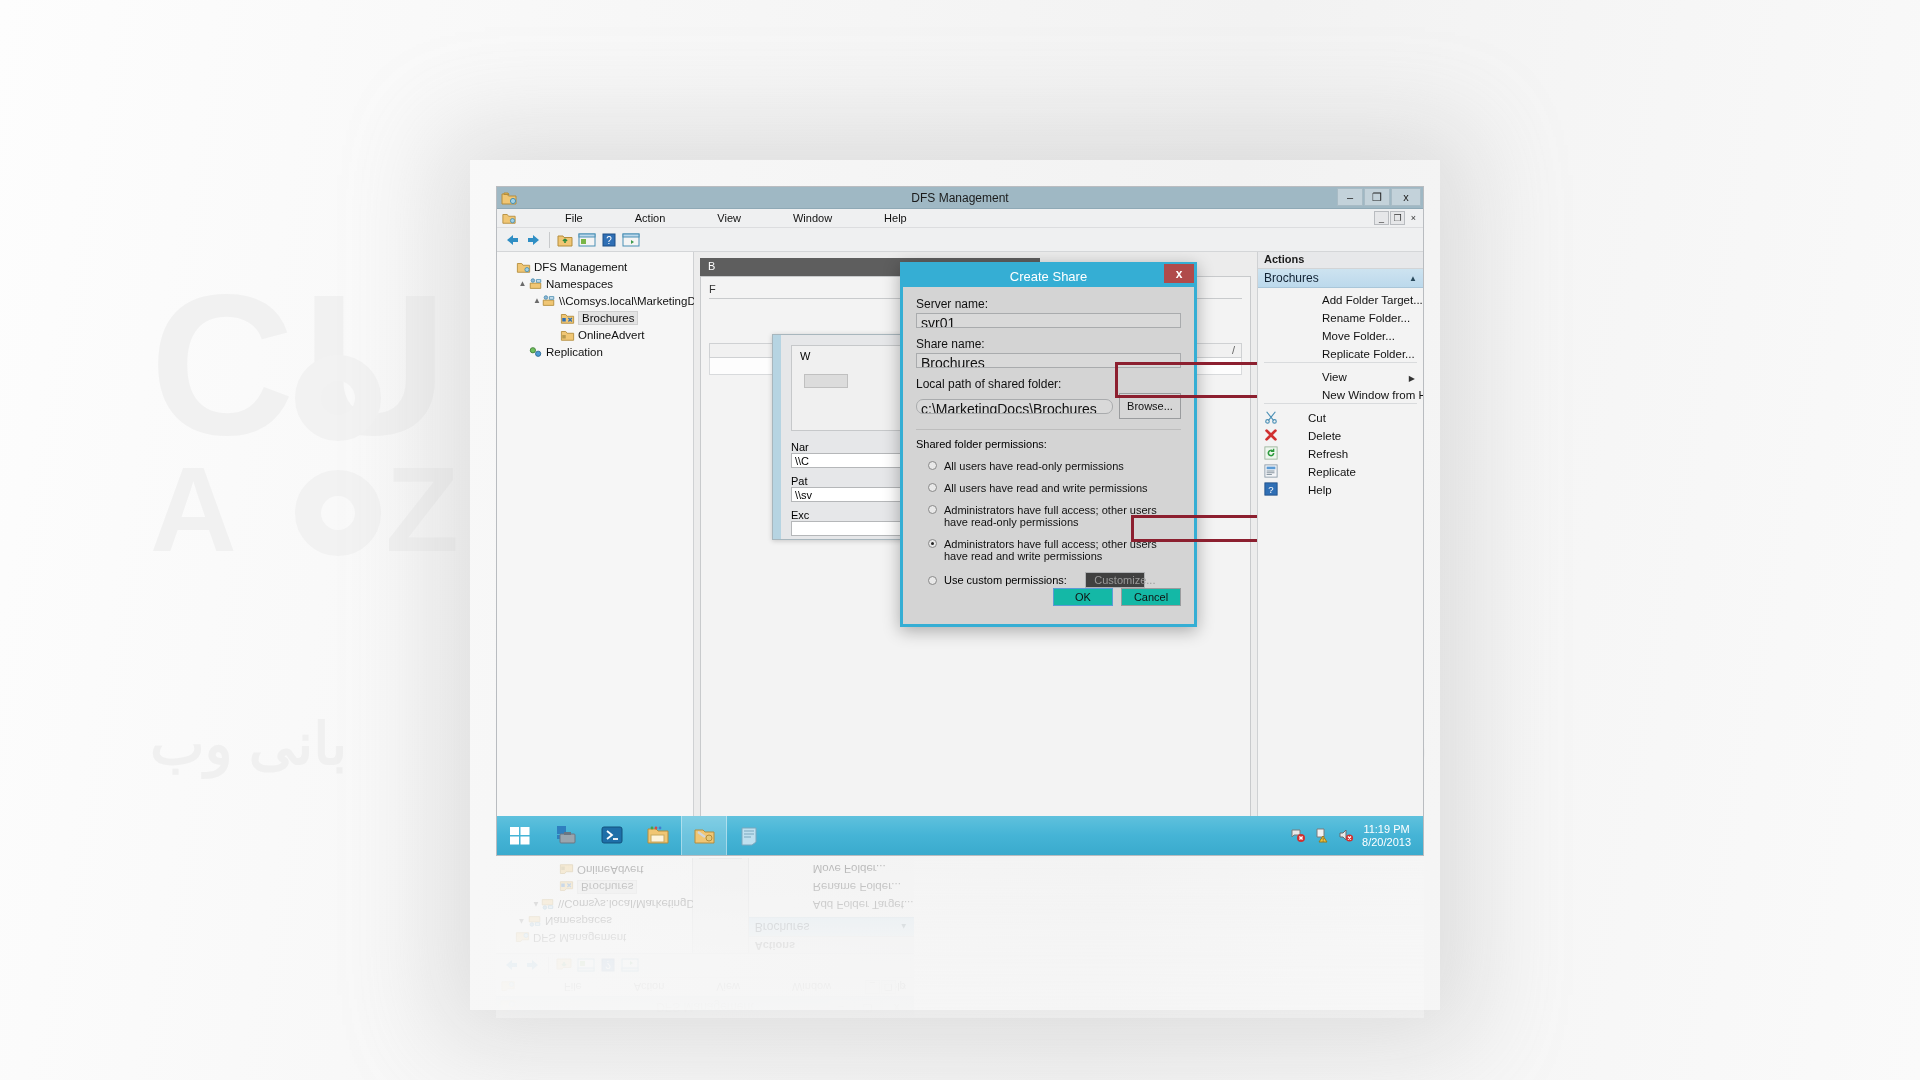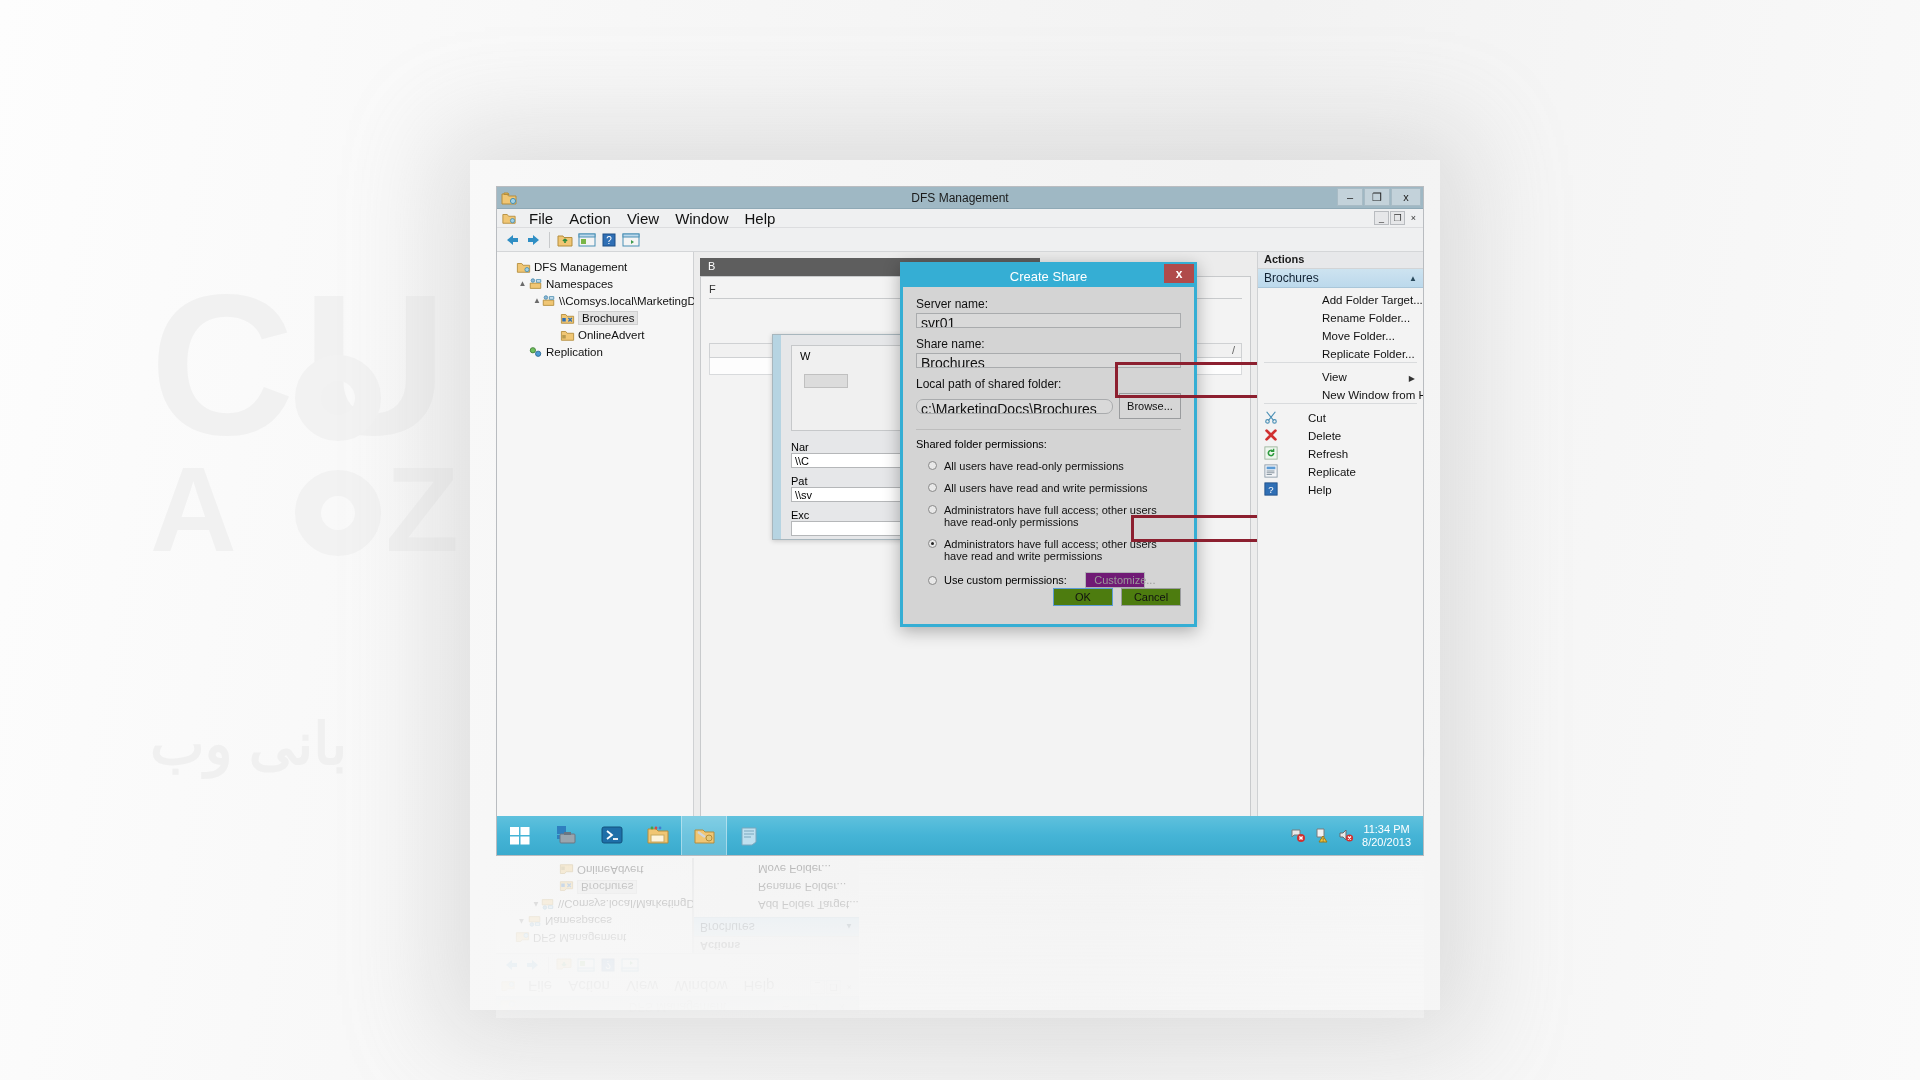--- a/index.html
+++ b/index.html
@@ -92,21 +92,21 @@
     display:flex; align-items:center; justify-content:center;
     font-size: 11px; color:#222; margin-left:1px;
   }
   .wbtn.close { width: 30px; }
 
   .mmc-menubar {
     height: 19px; background:#eff0f1; display:flex; align-items:center;
     border-bottom: 1px solid #dcdddf; position:relative;
   }
   .mmc-menubar .micon { width:14px;height:14px;margin:0 5px 0 5px; }
-  .mmc-menubar .mi { padding: 1px 8px; font-size: 15px; color:#111; }
+  .mmc-menubar .mi { padding: 1px 8px; font-size: 11px; color:#111;margin-left:36px; }
   .child-btns { position:absolute; right:2px; top:2px; display:flex; }
   .child-btn {
     width: 15px; height:14px; border:1px solid #b9bcc0; background:#e6e7e9;
     font-size:9px; display:flex;align-items:center;justify-content:center; margin-left:1px; color:#333;
   }
   .child-btn.nb { border:none; background:transparent; }
 
   .mmc-toolbar {
     height: 24px; background:#eff0f1; display:flex; align-items:center; padding-left:4px;
     border-bottom: 1px solid #d4d6d8;
@@ -246,30 +246,30 @@
   .radio {
     width:9px;height:9px;border-radius:50%;border:1px solid #888;background:#e8e8e8;
     flex:0 0 9px; margin-top:1px; margin-right:7px; position:relative;
   }
   .radio.on::after {
     content:""; position:absolute; left:2px; top:2px; width:3px;height:3px;border-radius:50%;background:#222;
   }
   .radio-row .rtxt { font-size:11px; line-height:12px; color:#111; }
   .cs-custom-row { display:flex; align-items:center; padding-left:12px; }
   .cs-customize {
-    width: 60px; height:16px; background:#701a75; border:1px solid #b0b2b4;
+    width: 60px; height:16px; background:#404040; border:1px solid #b0b2b4;
     color:#9a9a9a; font-size:11px; display:flex;align-items:center;justify-content:center;
     margin-left: 18px;
     padding-left: 20px;
   }
   .cs-buttons {
     position:absolute; right:13px; bottom: 18px; display:flex; gap:8px;
   }
   .cs-btn {
-    width: 60px; height: 18px; background:#4d7c0f; border:1px solid #9a9c9e;
+    width: 60px; height: 18px; background:#14b8a6; border:1px solid #9a9c9e;
     font-size:11px; display:flex;align-items:center;justify-content:center; color:#111;
   }
   .cs-btn.default { border:1px solid #5b9bd5; }
 
   
   .hl {
     position:absolute; border: 3px solid #8c1f2f; pointer-events:none; z-index: 70;
   }
   #hl-path   { left: 215px; top: 100px;  width: 172px; height: 36px; }
   #hl-radio  { left: 231px; top: 253px;  width: 280px; height: 27px; }
@@ -682,21 +682,21 @@
             </svg>
         </span>
         <span>
           <svg width="16" height="16" viewBox="0 0 16 16">
               <path d="M2 6h3l3-3v10l-3-3H2z" fill="#e8e8e8" stroke="#6a6a6a"></path>
               <circle cx="11.5" cy="11" r="3.6" fill="#d03030"></circle>
               <path d="M10 9.5l3 3M13 9.5l-3 3" stroke="#fff" stroke-width="1.3"></path>
             </svg>
         </span>
         <span class="tb-clock">
-          <div>11:34 PM</div>
+          <div>11:19 PM</div>
           <div>8/20/2013</div>
         </span>
       </div>
     </div>
   </div>
 
   <div id="reflection">
     <div class="inner">
         <div id="shot-clone" style="position: absolute; left: 0px; top: 0px;">
 

